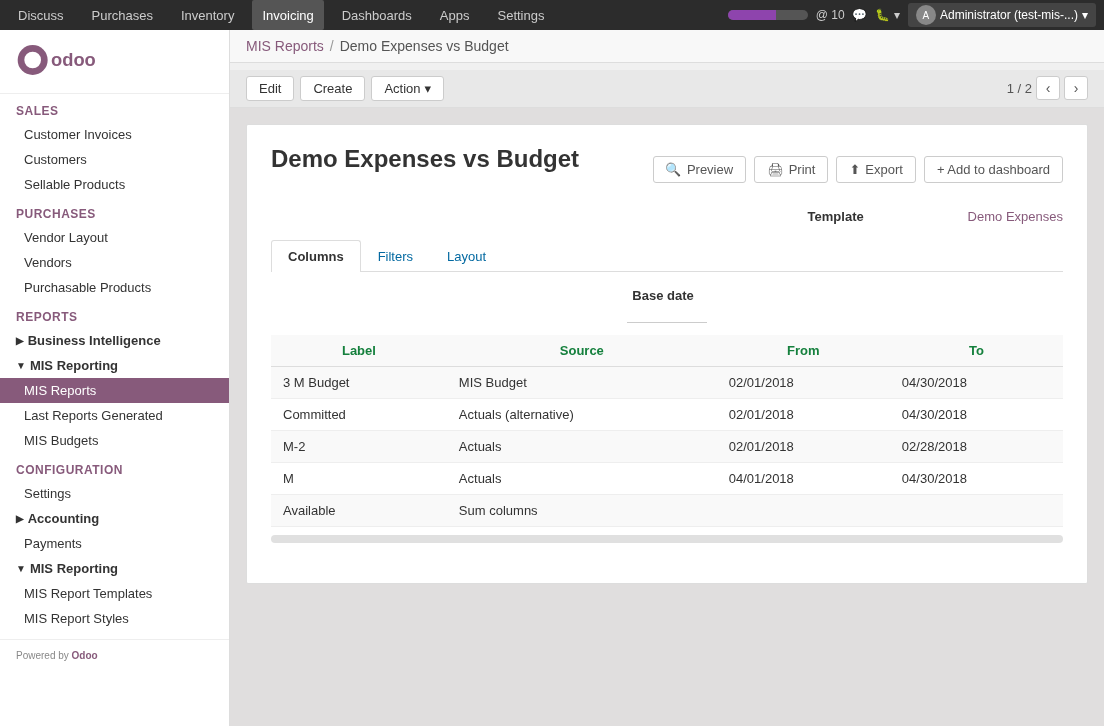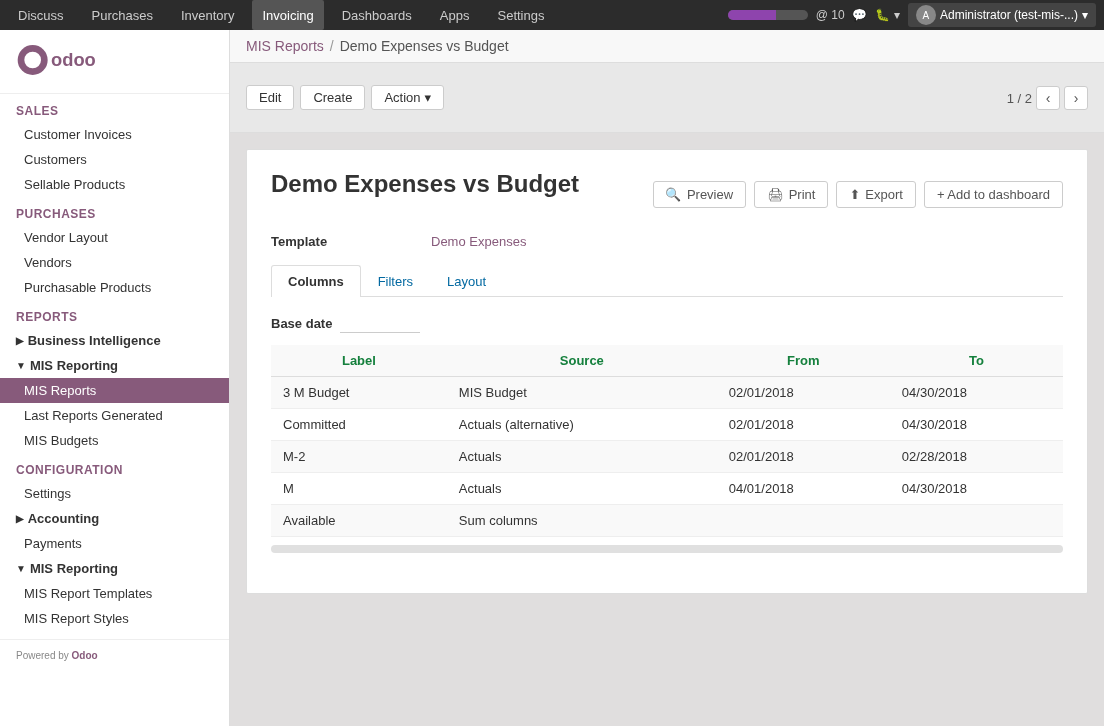--- a/index.html
+++ b/index.html
@@ -156,24 +156,25 @@
       font-size: 14px;
       flex: 1;
     }
     .breadcrumb-link { cursor: pointer; color: #875a7b; }
     .breadcrumb-separator { color: #999; }
     .breadcrumb-current { color: #555; }
 
     .toolbar {
       background: #e8e8e8;
       border-bottom: 1px solid #ddd;
-      padding: 22px 16px;
-      display: flex;
-      align-items: flex-end;
+      padding: 6px 16px;
+      display: flex;
+      align-items: flex-start;
       gap: 6px;
+      margin-top: 7px;
     }
     .btn {
       padding: 4px 12px;
       border: 1px solid #ccc;
       border-radius: 3px;
       background: #fff;
       cursor: pointer;
       font-size: 13px;
       color: #333;
     }
@@ -242,20 +243,21 @@
       font-size: 13px;
       color: #555;
       display: flex;
       align-items: center;
       gap: 5px;
     }
     .field-row {
       display: flex;
       align-items: center;
       margin-bottom: 12px;
+      justify-content: flex-end;
     }
     .field-label {
       width: 160px;
       font-weight: bold;
       color: #333;
       font-size: 13px;
       flex-shrink: 0;
     }
     .field-value {
       color: #875a7b;
@@ -294,20 +296,21 @@
     }
 
     
     .tab-content {
       padding: 16px 0;
     }
     .base-date-row {
       display: flex;
       align-items: center;
       margin-bottom: 12px;
+      flex-direction: column;
     }
     .base-date-label {
       font-weight: bold;
       font-size: 13px;
       color: #333;
       margin-right: 8px;
     }
     .base-date-input {
       border: none;
       border-bottom: 1px solid #ccc;

